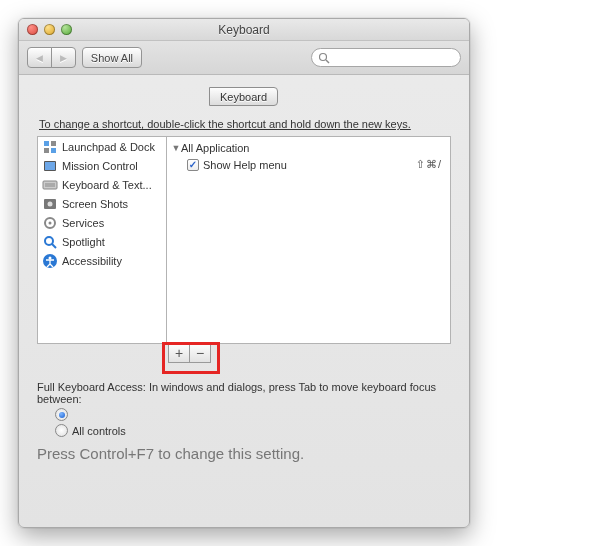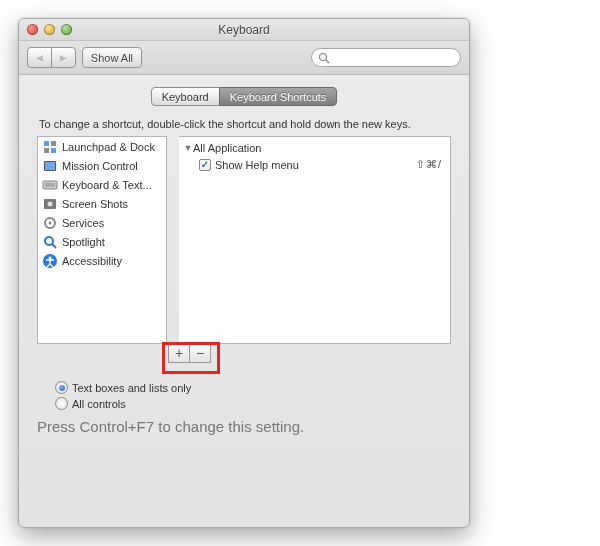--- a/index.html
+++ b/index.html
@@ -87,23 +87,23 @@
     color:#333;
   }
   .seg-btn:first-child { border-radius:4px 0 0 4px;}
   .seg-btn:last-child { border-radius:0 4px 4px 0; margin-left:-1px;}
   .seg-btn.active {
     background: linear-gradient(#a6a6a6, #7d7d7d);
     color:#fff; text-shadow:0 -1px 0 rgba(0,0,0,0.4);
     border-color:#6a6a6a;
   }
 
-  .instr { margin: 6px 0 6px 2px; font-size:11px; color:#333;}
-  
-  .panes { display:flex; gap:12px; }
+  .instr { margin: 6px 0 6px 2px; font-size:11px; color:#333;text-decoration:underline;}
+  
+  .panes { display:flex; gap:0; }
   .sidebar {
     width:130px; height:208px;
     background:#fff;
     border:1px solid #b3b3b3;
     overflow:hidden;
   }
   .sb-item {
     height:19px; display:flex; align-items:center; gap:4px;
     padding:0 4px; font-size:11px;
     white-space:nowrap; overflow:hidden; text-overflow:ellipsis;
@@ -203,23 +203,20 @@
       <input placeholder="" style="">
     </div>
   </div>
 
   <div class="content">
 
     <div class="tabseg">
       <div class="segctrl">
         <div class="seg-btn">
           <span>Keyboard</span>
-        </div>
-        <div class="seg-btn active">
-          <span>Keyboard Shortcuts</span>
         </div>
       </div>
     </div>
 
     <div class="instr">To change a shortcut, double-click the shortcut and hold down the new keys.</div>
 
     <div class="panes">
       <div class="sidebar" id="sidebar">
           <div class="sb-item">
             <span class="sb-icon">
@@ -306,23 +303,23 @@
       <div class="sq-btn">
         <span>+</span>
       </div>
       <div class="sq-btn">
         <span>−</span>
       </div>
     </div>
     <div class="highlight-box" style="left:143px; top:267px; width:58px; height:32px;"></div>
 
     <div class="access-block">
+      <div>Full Keyboard Access: In windows and dialogs, press Tab to move keyboard focus between:</div>
       <div class="radio-row">
         <span class="radio on"></span>
-        <span>Text boxes and lists only</span>
       </div>
       <div class="radio-row">
         <span class="radio"></span>
         <span>All controls</span>
       </div>
       <div class="hint">Press Control+F7 to change this setting.</div>
     </div>
 
 
   </div>

